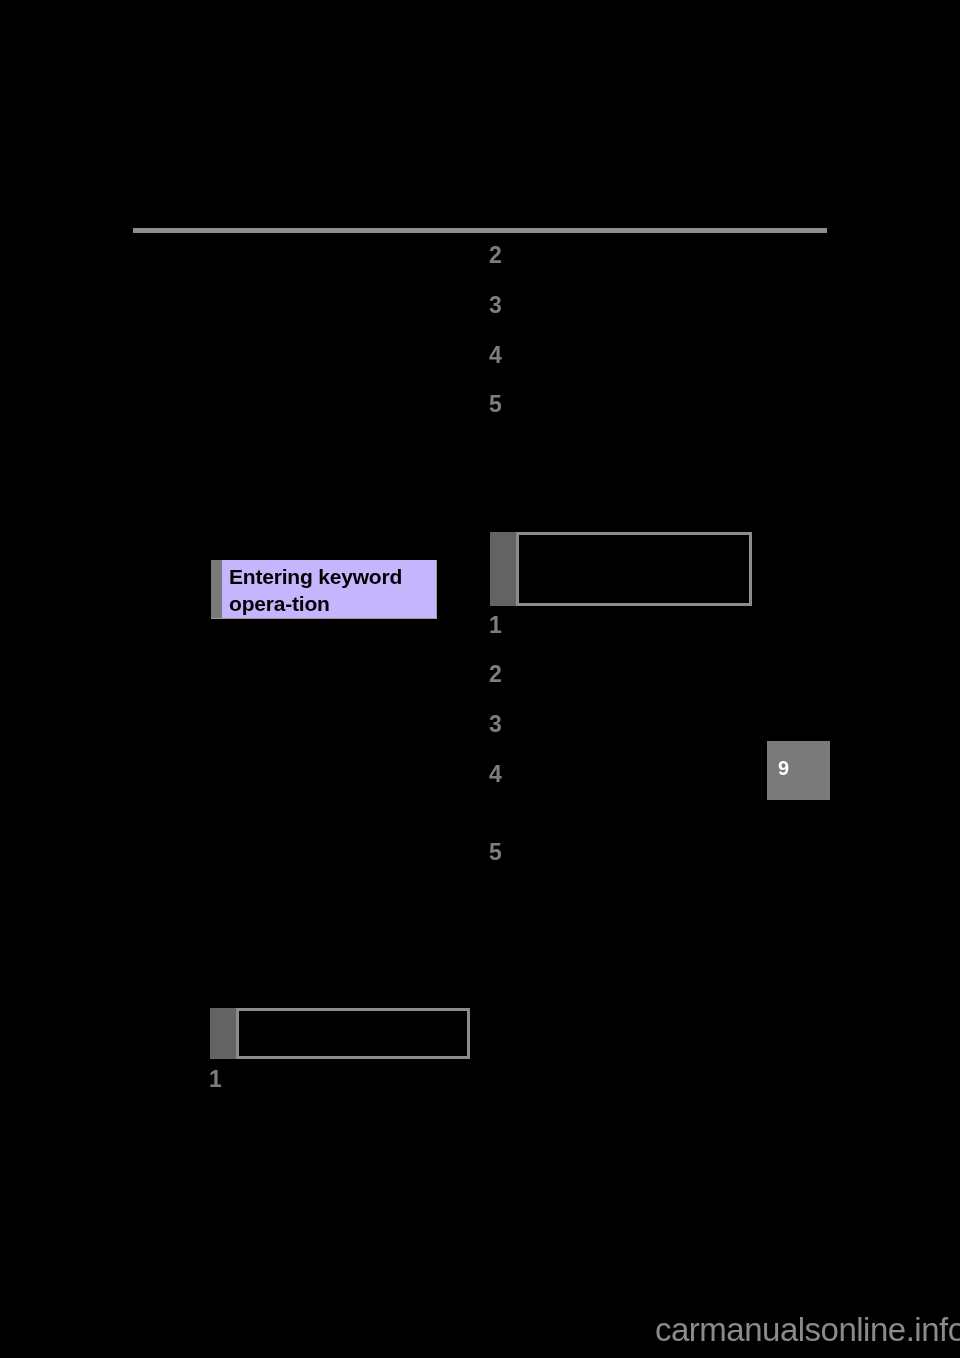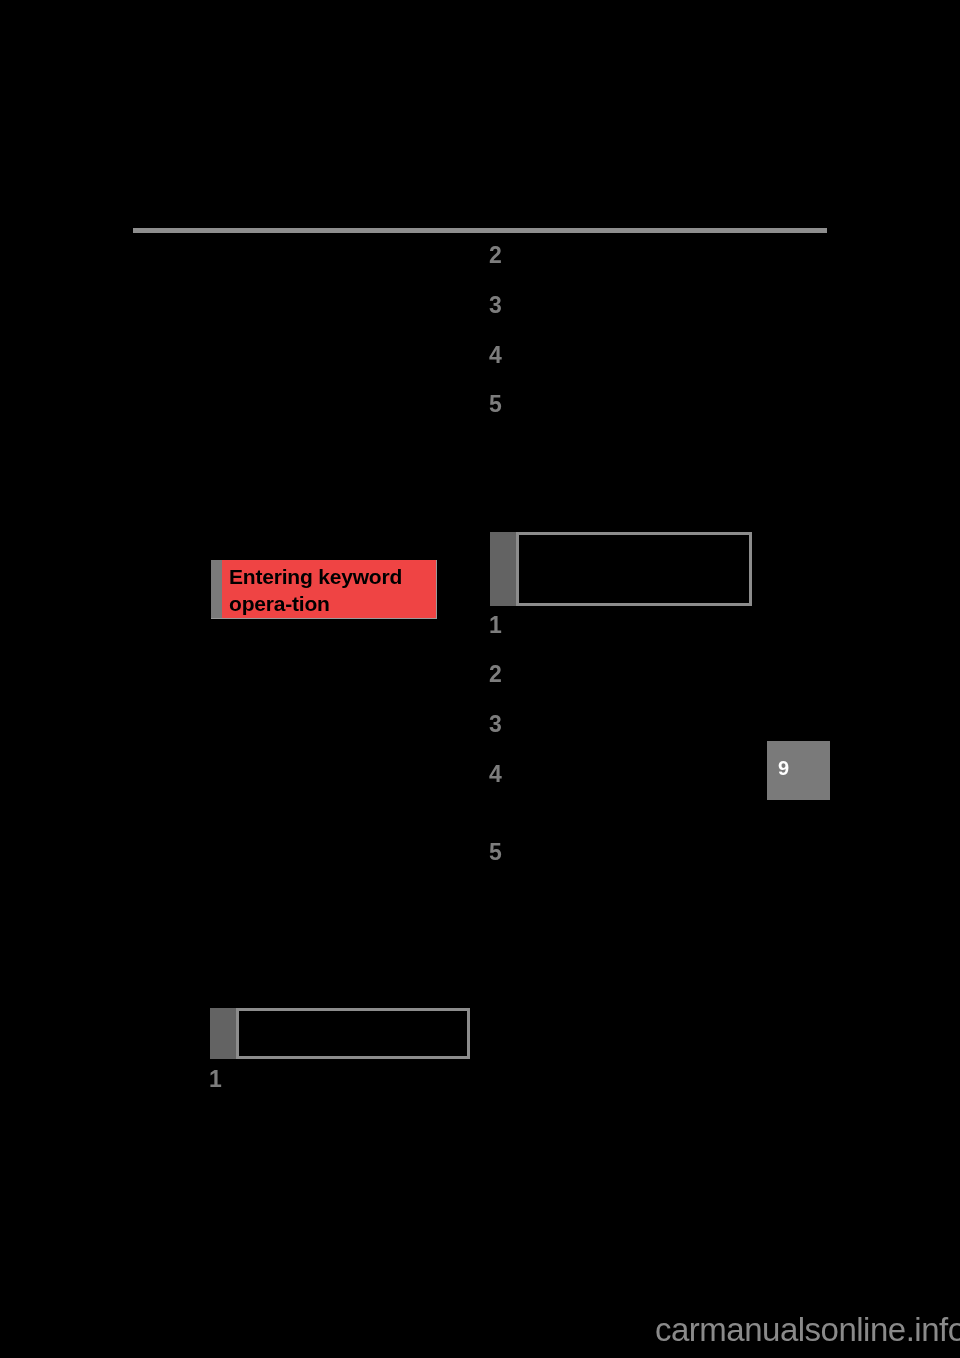--- a/index.html
+++ b/index.html
@@ -28,21 +28,21 @@
     background: #8e8e8e;
   }
 
   
   .section-heading {
     position: absolute;
     left: 211px;
     top: 560px;
     width: 226px;
     height: 59px;
-    background: #ef4444;
+    background: #c4b5fd;
     box-sizing: border-box;
     border-bottom: 1px solid #9a9a9a;
     border-right: 1px solid #9a9a9a;
   }
   .section-heading .tab {
     position: absolute;
     left: 0;
     top: 0;
     width: 11px;
     height: 100%;

